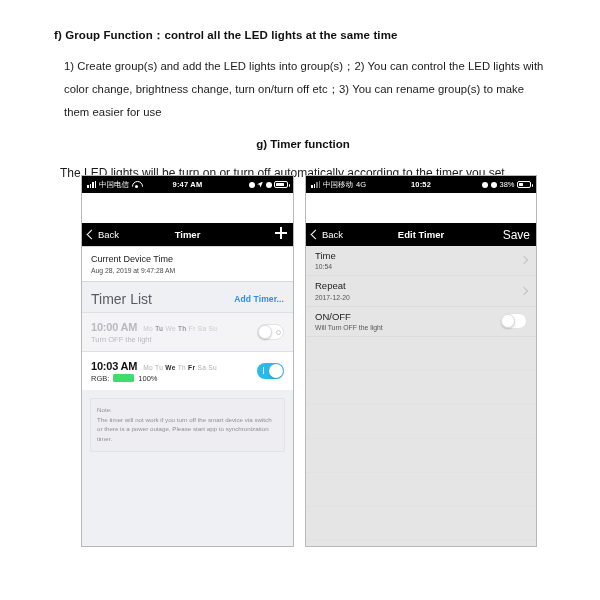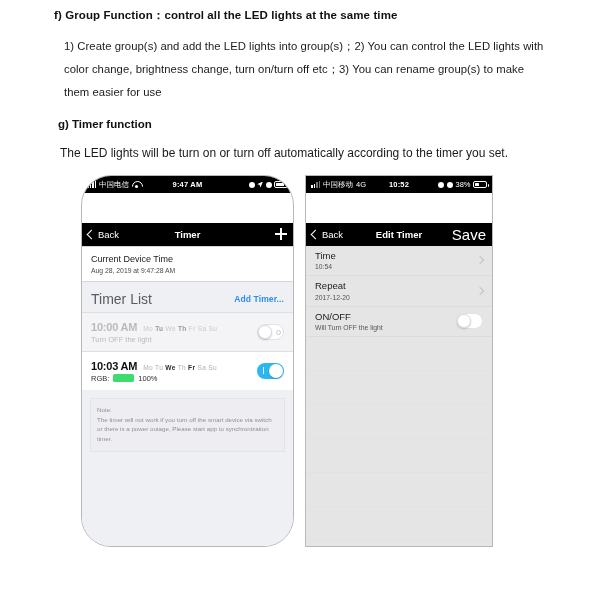--- a/index.html
+++ b/index.html
@@ -13,21 +13,21 @@
     overflow: hidden;
     font-family: "Liberation Sans", sans-serif;
     color: #1a1a1a;
     position: relative;
   }
 
   
   .doc {
     position: absolute;
     left: 54px;
-    top: 8px;
+    top: 28px;
     width: 494px;
   }
   .heading {
     font-size: 11.5px;
     font-weight: bold;
     letter-spacing: 0.1px;
     color: #111;
     margin: 0 0 12px 0;
     line-height: 1.3;
   }
@@ -36,20 +36,21 @@
     line-height: 2.05;
     color: #1b1b1b;
     margin: 0 0 8px 10px;
     letter-spacing: 0.05px;
   }
   .heading2 {
     font-size: 11.5px;
     font-weight: bold;
     color: #111;
     margin: 14px 0 12px 4px;
+    text-align: center;
   }
   .para2 {
     font-size: 12px;
     line-height: 1.9;
     color: #1b1b1b;
     margin: 6px;
   }
 
   
   .phones {
@@ -64,26 +65,25 @@
     background: #ffffff;
     border: 1px solid #b8b8b8;
     box-sizing: border-box;
     overflow: hidden;
   }
   .phone-left {
     left: 81px;
     top: 3px;
     width: 213px;
     height: 372px;
-    border-radius: 30px;
   }
   .phone-right {
     left: 305px;
     top: 3px;
-    width: 188px;
+    width: 232px;
     height: 372px;
   }
 
   
   .statusbar {
     height: 17px;
     background: #000000;
     color: #ffffff;
     display: flex;
     align-items: center;
@@ -192,21 +192,21 @@
   .nav-title {
     position: absolute;
     left: 0; right: 0;
     text-align: center;
     font-size: 9.5px;
     font-weight: bold;
     pointer-events: none;
   }
   .nav-right {
     margin-left: auto;
-    font-size: 15px;
+    font-size: 12px;
     z-index: 2;
   }
   .plus {
     position: relative;
     width: 12px; height: 12px;
     display: inline-block;
   }
   .plus::before,.plus::after{
     content:"";position:absolute;background:#fff;
   }

